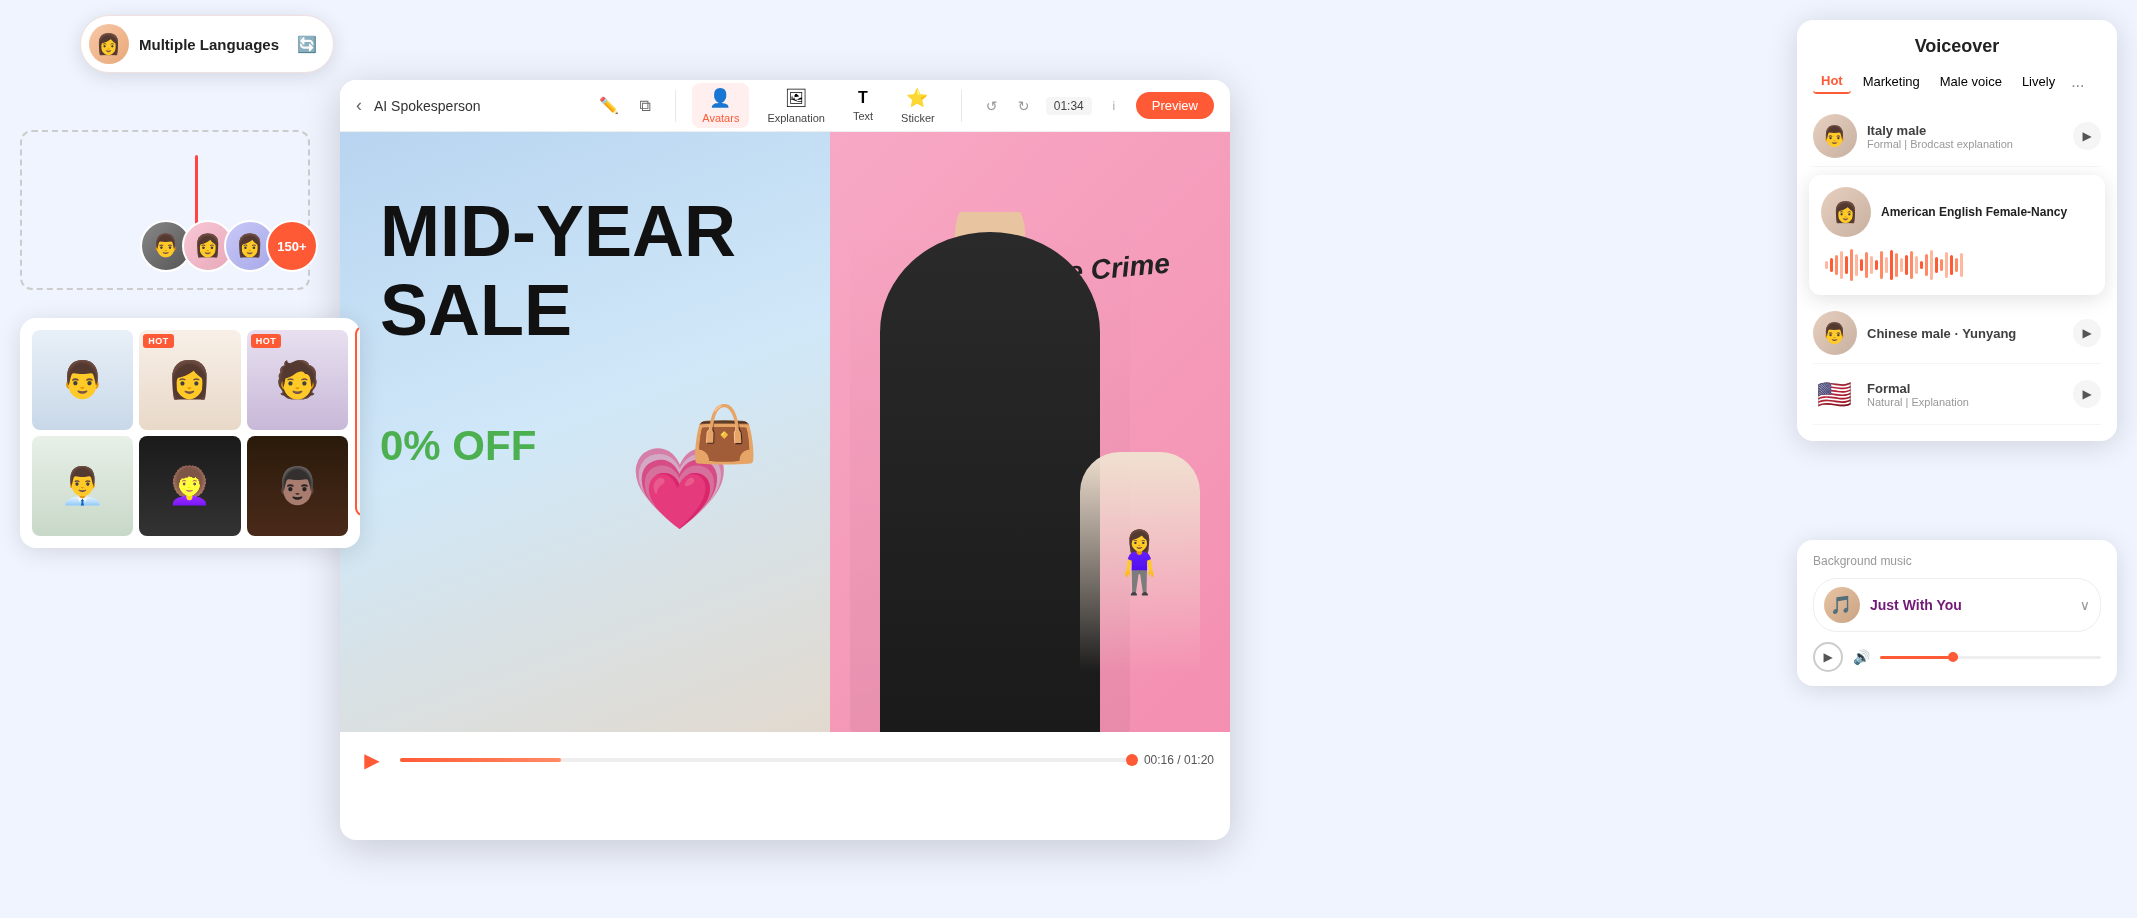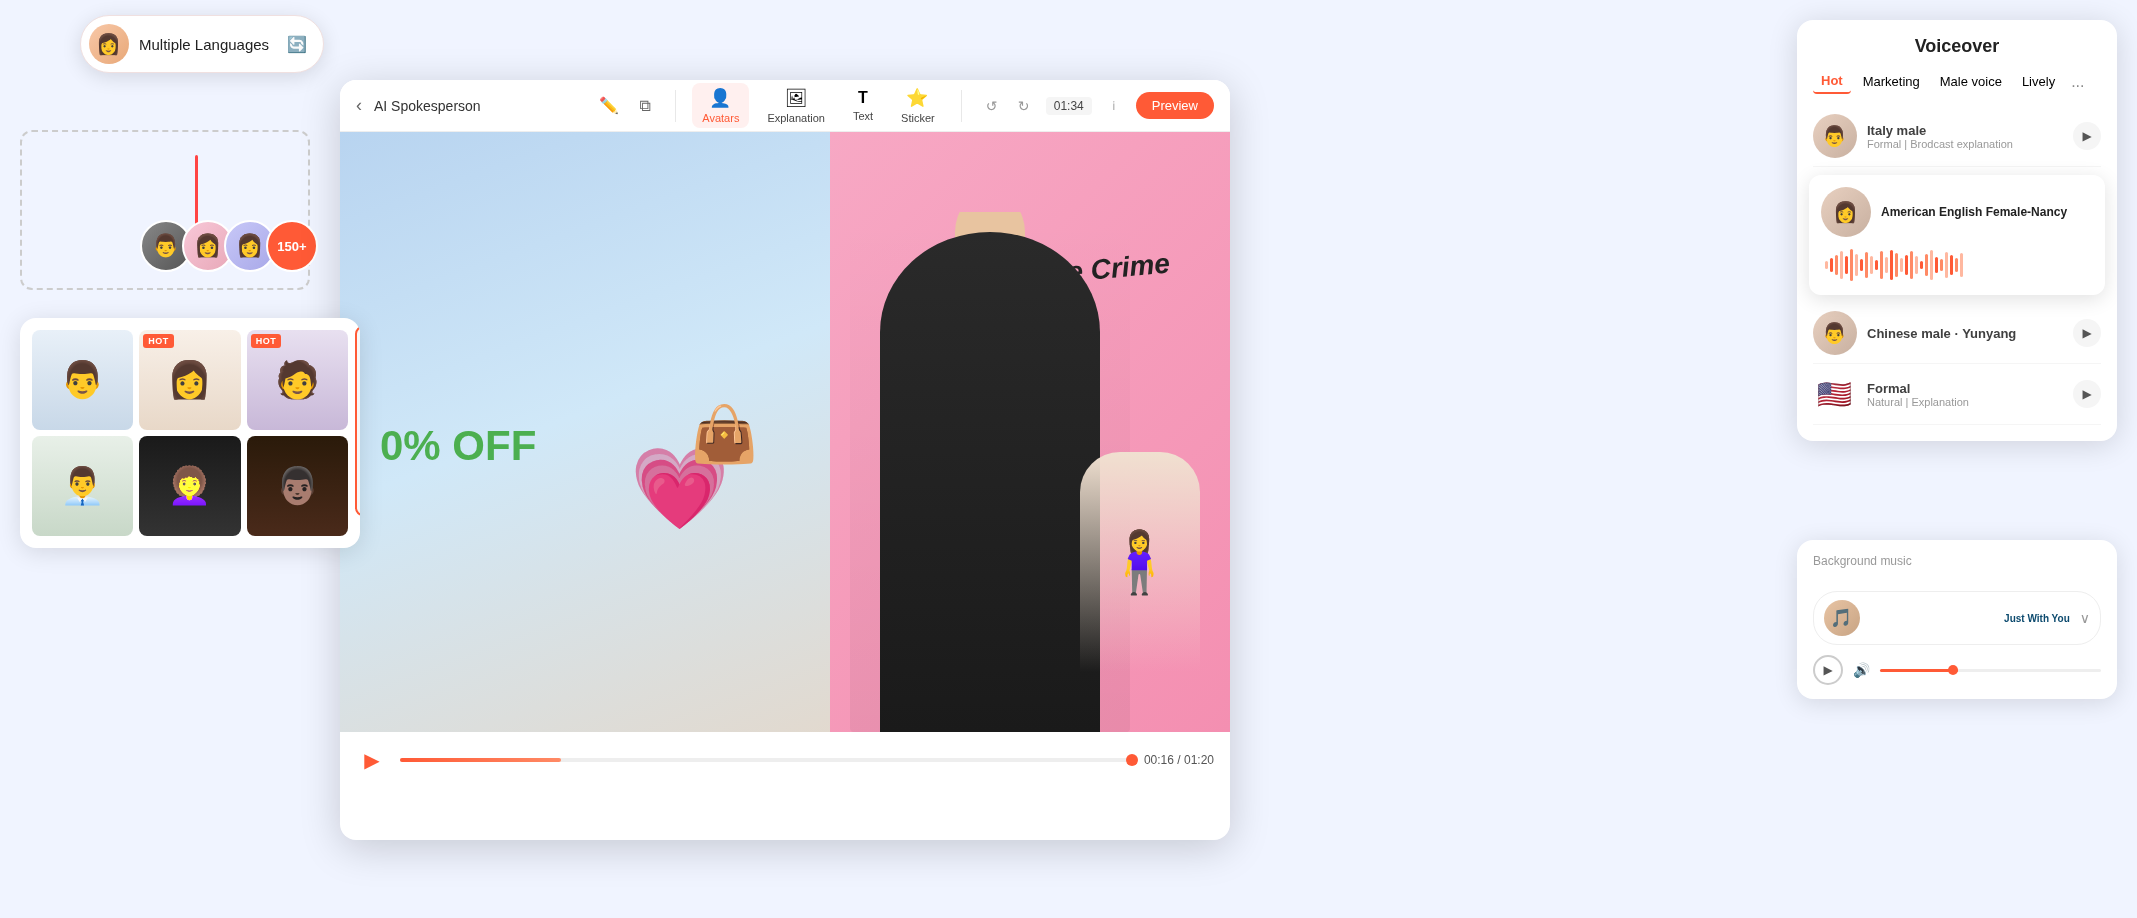--- a/index.html
+++ b/index.html
@@ -356,21 +356,21 @@
       background: linear-gradient(135deg, #f8c8a8, #e8a878);
       overflow: hidden;
       display: flex;
       align-items: center;
       justify-content: center;
       font-size: 20px;
     }
 
     .lang-text {
       font-size: 15px;
-      font-weight: 400;
+      font-weight: 700;
       color: #222;
     }
 
     .lang-icon {
       margin-left: 8px;
       color: #555;
       font-size: 16px;
     }
 
     
@@ -543,21 +543,21 @@
       width: 320px;
       background: white;
       border-radius: 16px;
       box-shadow: 0 4px 24px rgba(0,0,0,0.12);
       padding: 14px 16px;
     }
 
     .bgm-title {
       font-size: 12px;
       color: #999;
-      margin-bottom: 23px;
+      margin-bottom: 10px;
     }
 
     .bgm-item {
       display: flex;
       align-items: center;
       gap: 10px;
       padding: 8px 10px;
       border: 1px solid #eee;
       border-radius: 24px;
       margin-bottom: 10px;
@@ -568,25 +568,24 @@
       height: 36px;
       border-radius: 50%;
       background: linear-gradient(135deg, #e8c4a4, #c8a484);
       display: flex;
       align-items: center;
       justify-content: center;
       font-size: 18px;
     }
 
     .bgm-name {
-      font-size: 10px;
+      font-size: 14px;
       font-weight: 600;
-      color: #0c4a6e;
+      color: #701a75;
       flex: 1;
-      text-align: right;
     }
 
     .bgm-chevron {
       color: #999;
       font-size: 14px;
     }
 
     .bgm-controls {
       display: flex;
       align-items: center;
@@ -729,20 +728,24 @@
     <span class="icon-btn" style="font-size:12px;color:#aaa;">ℹ</span>
     <button class="preview-btn">Preview</button>
   </div>
 
   <div class="video-canvas">
 
     <div class="bg-van">
       <div class="ice-crime-text">Ice Crime</div>
     </div>
 
+    <div class="sale-text">
+      <div>MID-YEAR</div>
+      <div>SALE</div>
+    </div>
 
     <div class="percent-off">
       <span>0% OFF</span>
     </div>
 
     <div class="heart-sticker">💗</div>
     <div class="bag-sticker">👜</div>
 
     <div class="avatar-figure">
       <div style="position:relative;width:220px;height:500px;">

